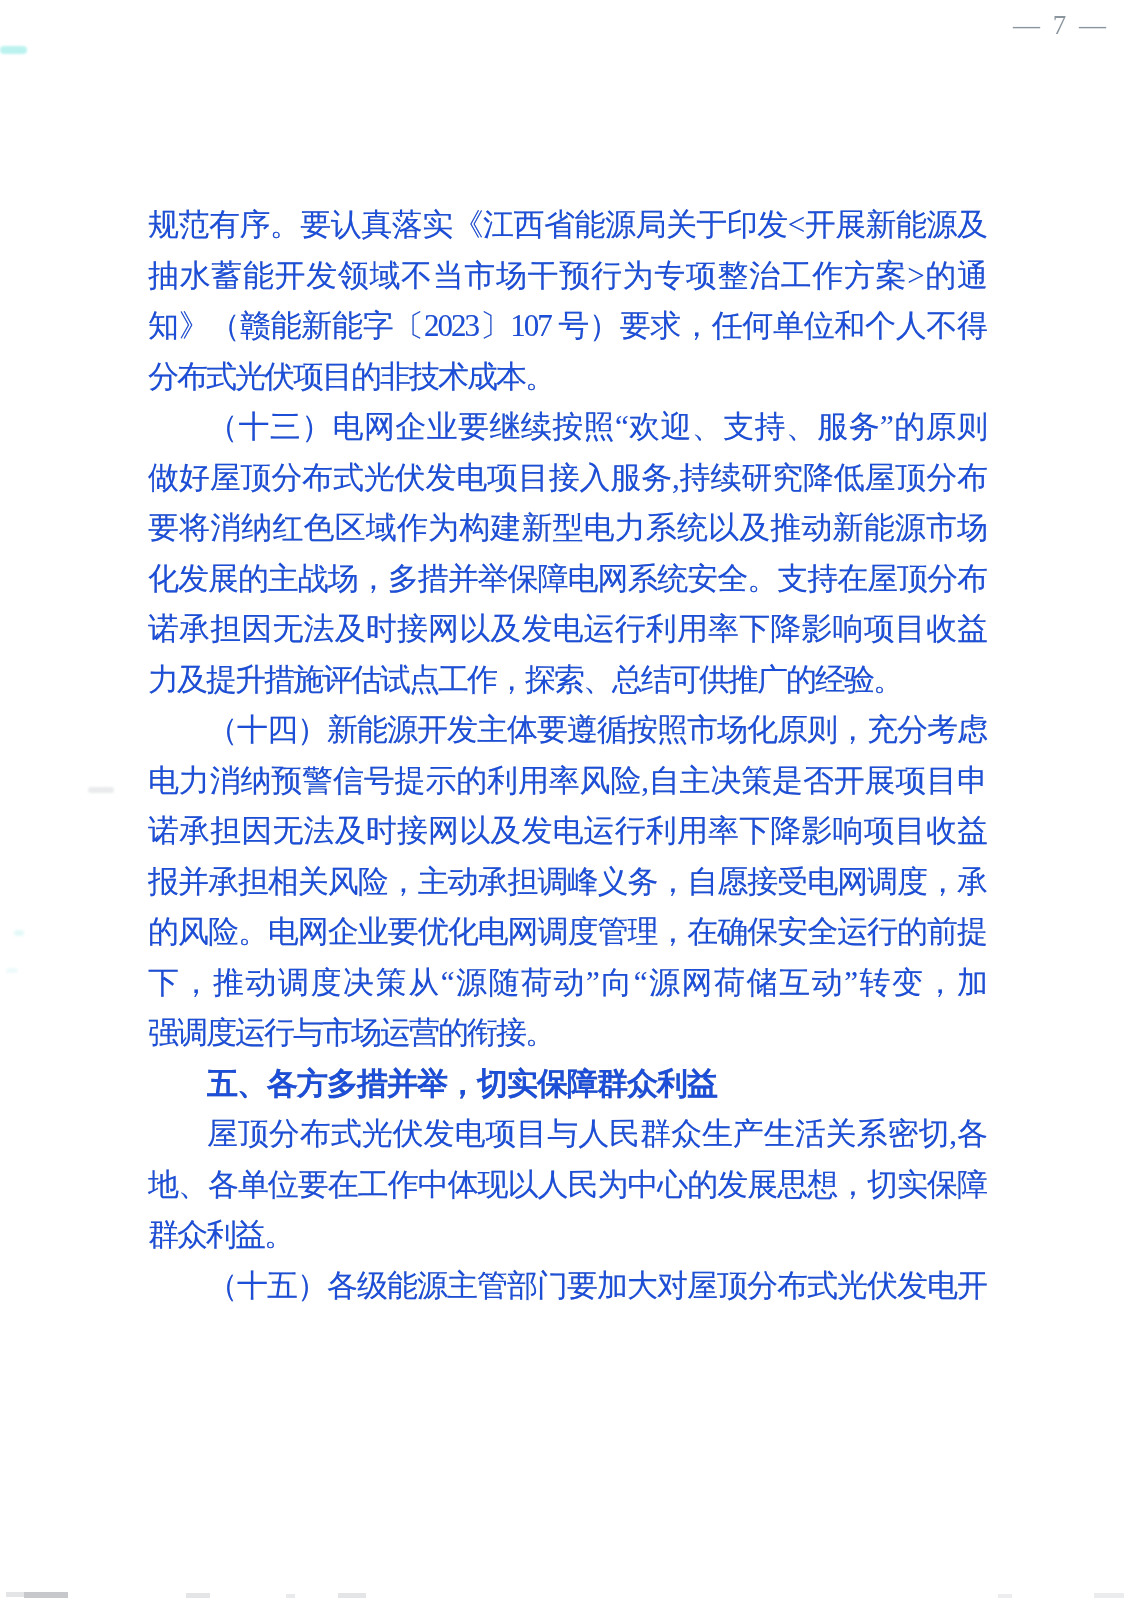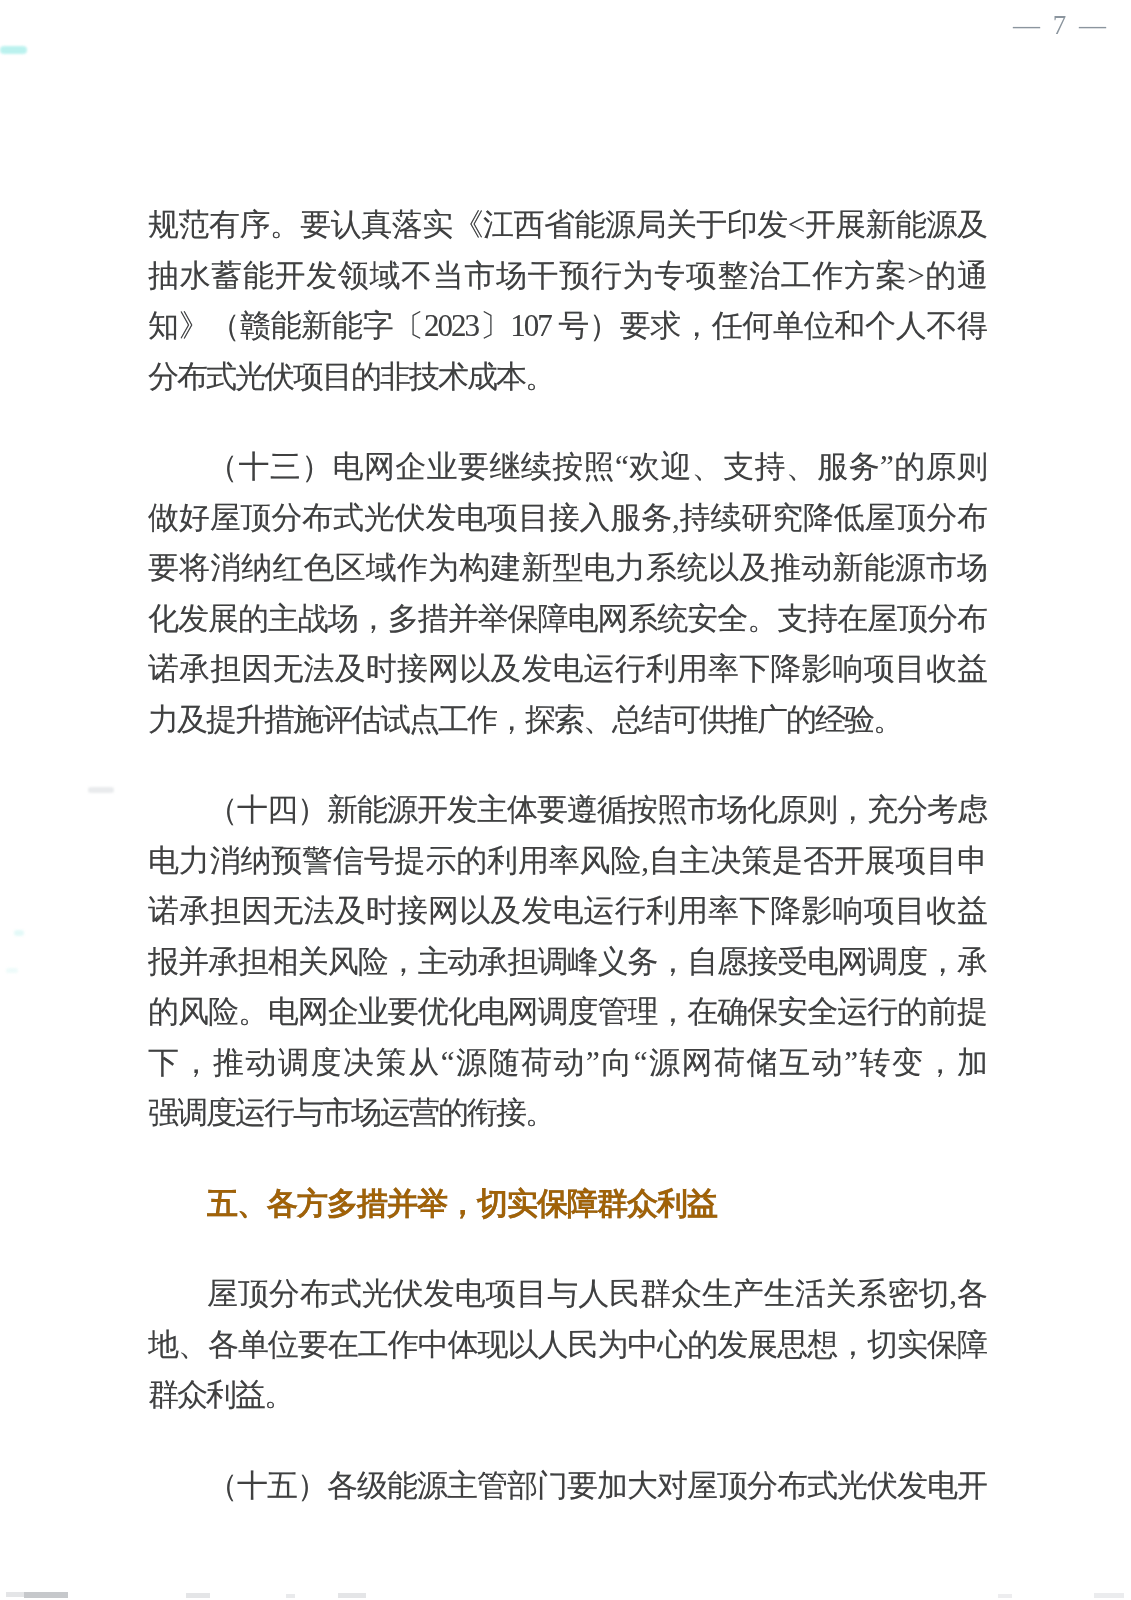--- a/index.html
+++ b/index.html
@@ -19,37 +19,36 @@
     position: absolute;
     left: 148px;
     top: 200px;
     width: 838px;
   }
   .line {
     height: 50.5px;
     line-height: 50.5px;
     font-size: 31px;
     letter-spacing: -2px;
-    color: #404040;
+    color: #1d4ed8;
     text-align: justify;
     text-align-last: justify;
     white-space: nowrap;
     text-shadow: 0 0 0.5px rgba(132,143,154,0.55);
   }
   .line.no-stretch {
     text-align-last: left;
   }
   .line.indent {
     padding-left: 59px;
-    margin-top: 40px;
   }
   .line.heading {
     font-family: "Liberation Sans", "DejaVu Sans", sans-serif;
     font-weight: 700;
-    color: #a16207;
+    color: #1d4ed8;
     letter-spacing: -1px;
     text-align-last: left;
     text-shadow: 0 0 0.5px rgba(88,98,107,0.6);
   }
   .page-number {
     margin-top: 4px;
     height: 42px;
     line-height: 42px;
     font-size: 27px;
     letter-spacing: 3px;

